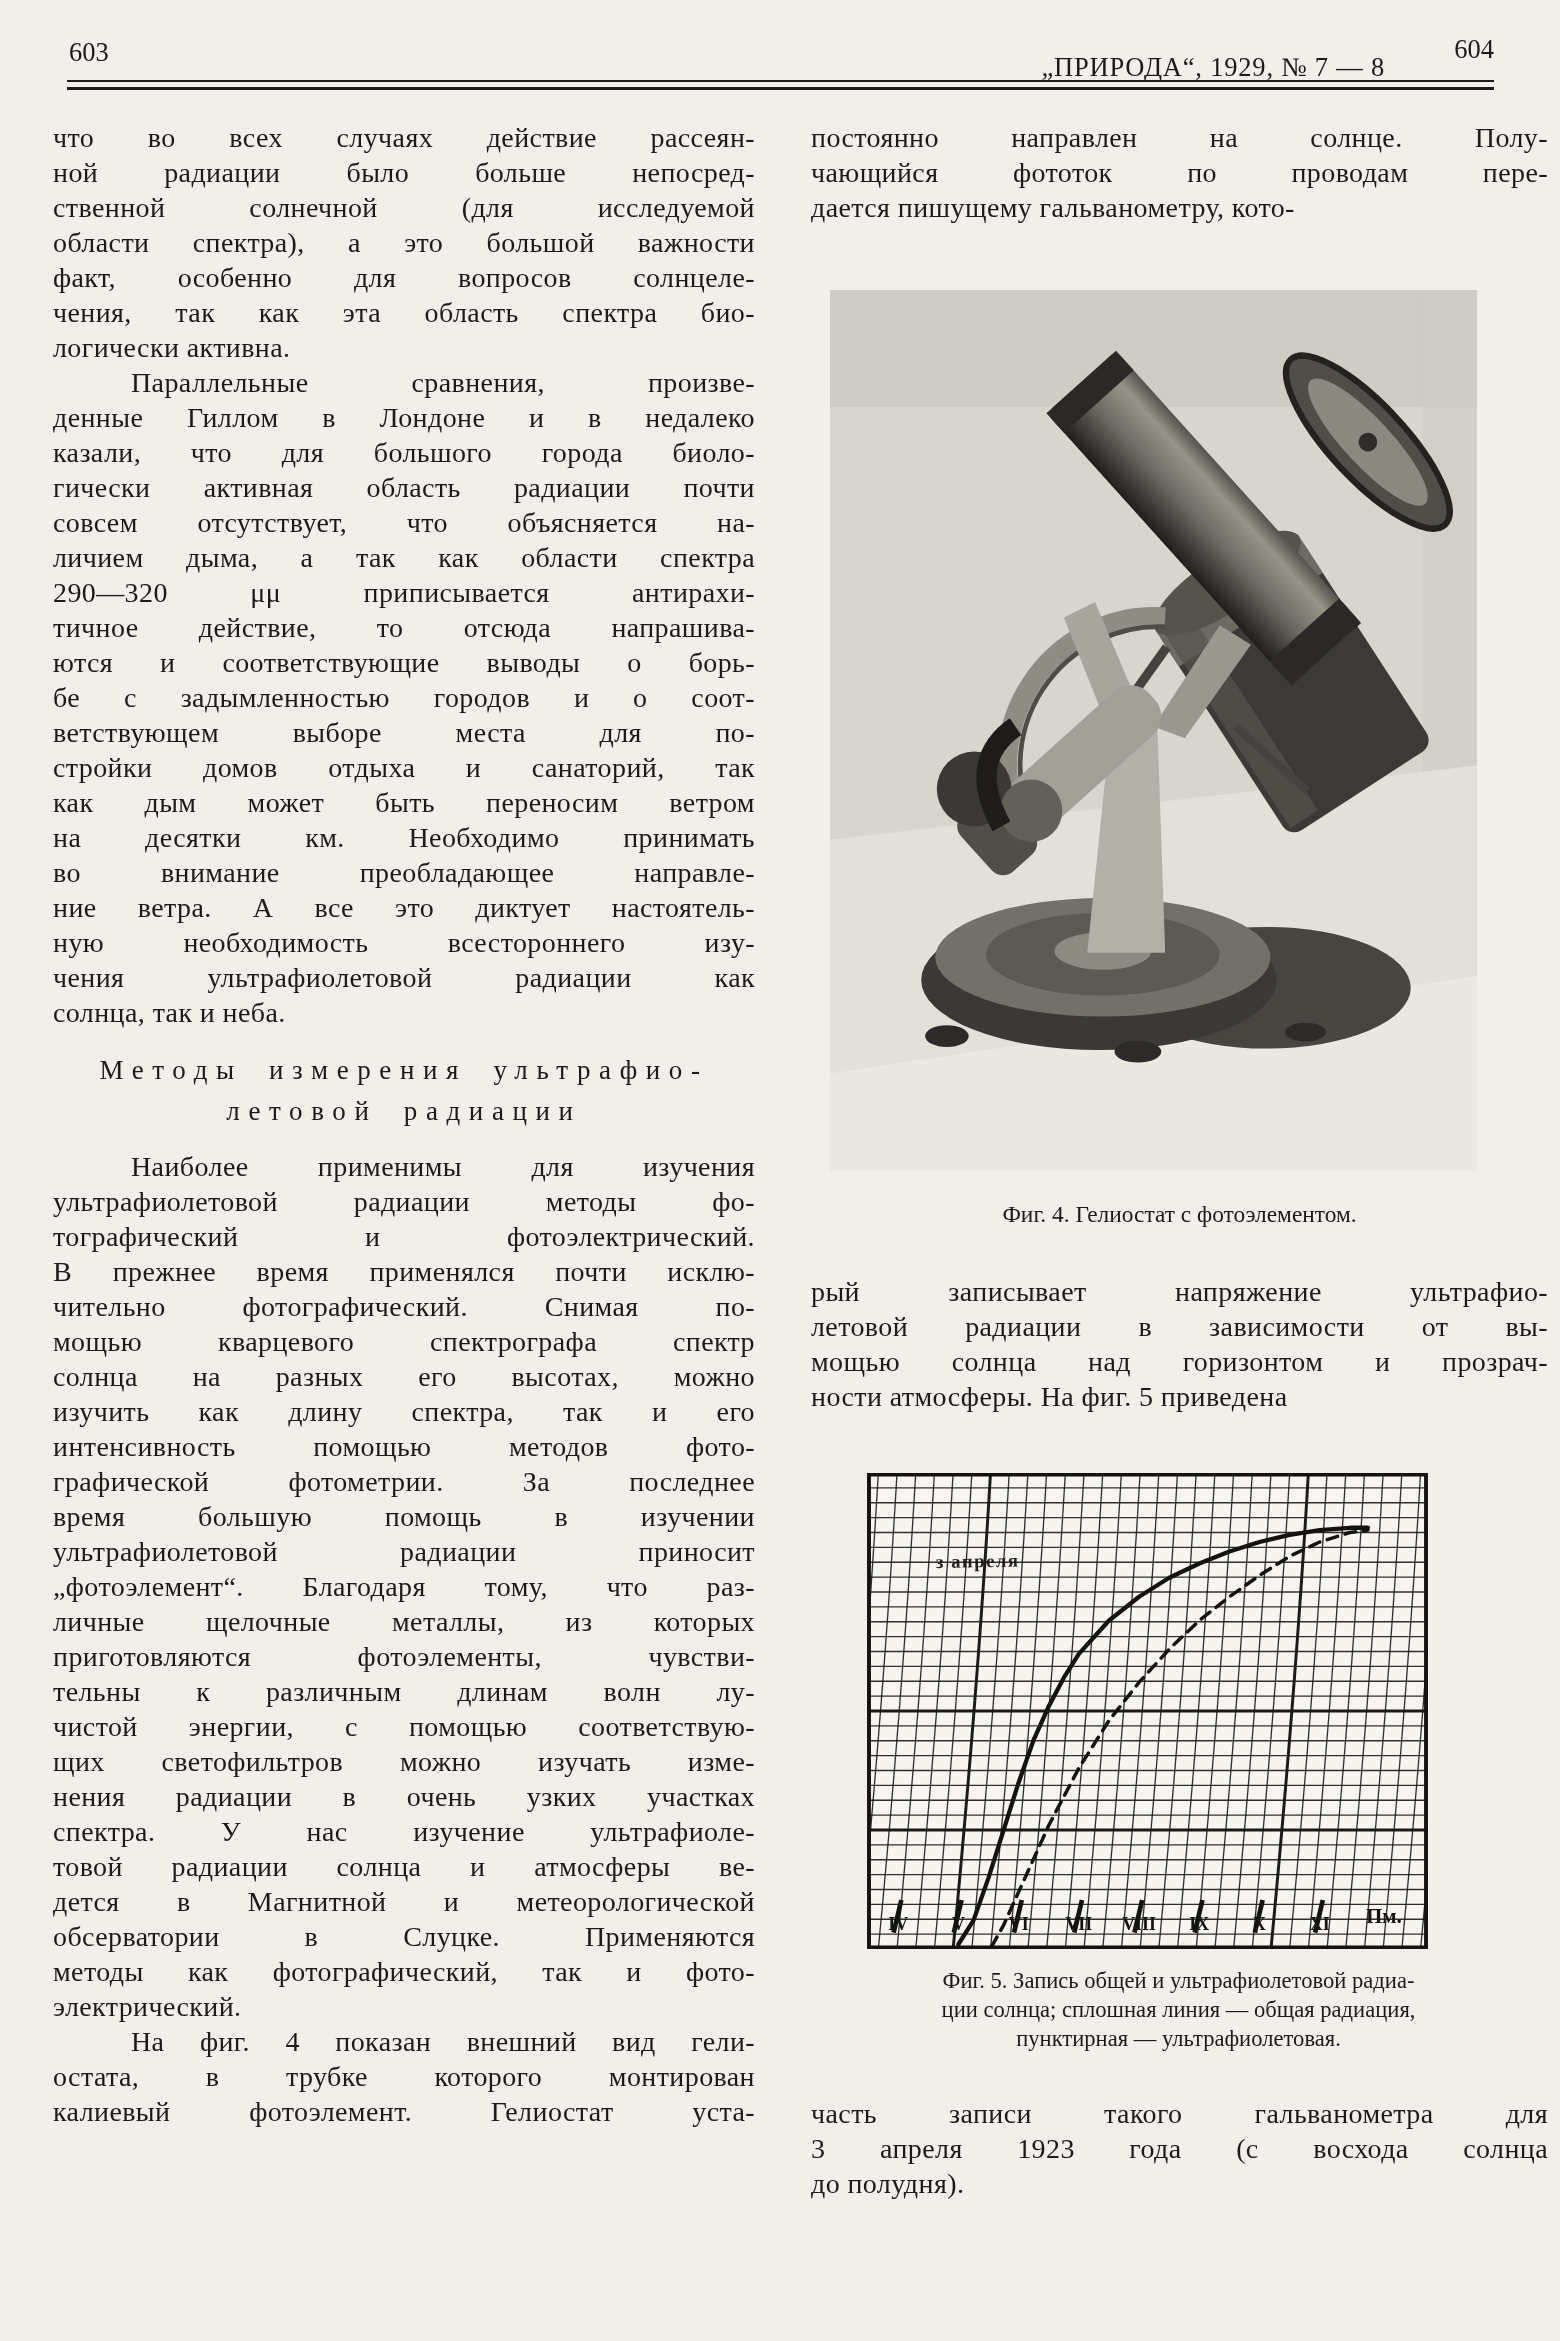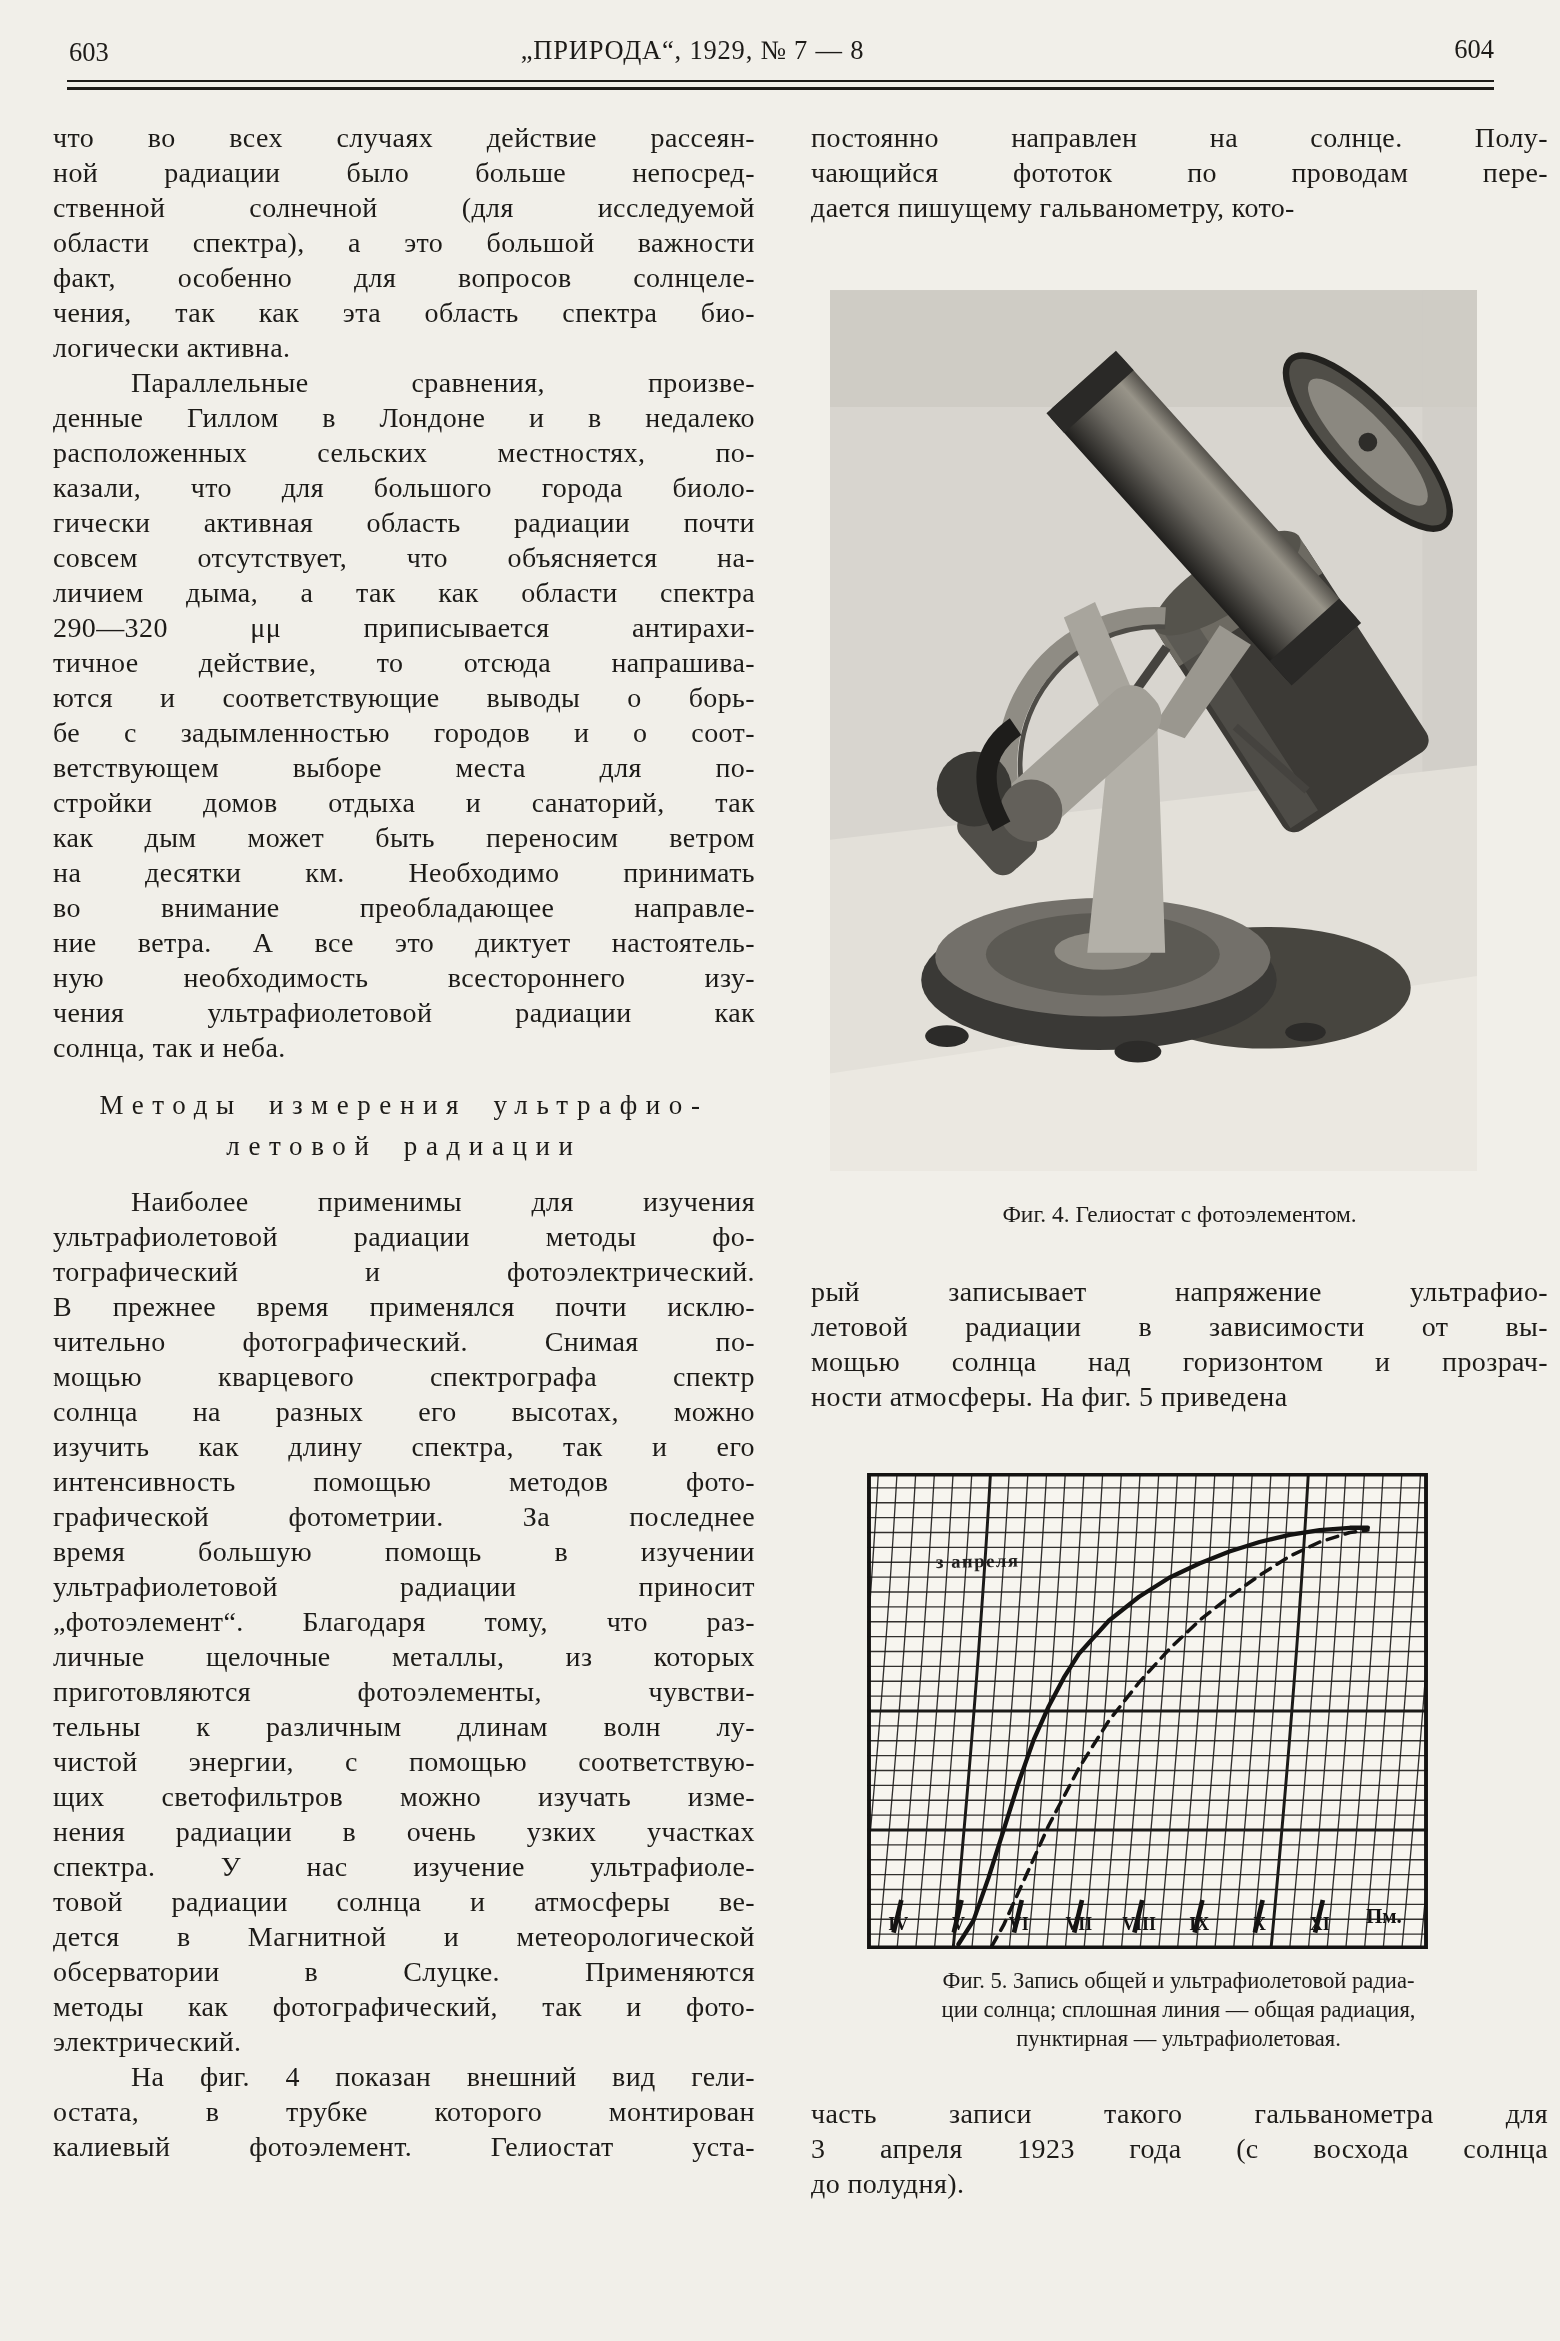--- a/index.html
+++ b/index.html
@@ -30,40 +30,39 @@
   .rule{position:absolute;left:67px;width:1427px;background:#1d1b18;}
   .cap{font-size:23.4px;text-align:center;line-height:30px;}
   .cap5 .tcap{font-size:22.6px;line-height:29px;text-align:center;}
   svg{display:block;}
 </style>
 </head>
 <body>
 
 <div class="abs" style="left:0;top:34px;width:1561px;height:44px;padding-left:44px;">
   <span class="abs pagenum" style="left:69px;top:3.1px;">603</span>
-  <span class="abs jtitle" style="left:0;top:1px;width:1385px;text-align:center;">„ПРИРОДА“, 1929, № 7 — 8</span>
+  <span class="abs jtitle" style="left:0;top:18px;width:1385px;text-align:right;">„ПРИРОДА“, 1929, № 7 — 8</span>
   <span class="abs pagenum" style="left:1427px;top:0;width:67px;text-align:right;">604</span>
 </div>
 <div class="rule" style="top:80px;height:2.3px;"></div>
 <div class="rule" style="top:87px;height:3.1px;"></div>
 
 <div class="abs col" style="left:53px;top:120px;">
   <div>
       <div class="tline">что во всех случаях действие рассеян-</div>
       <div class="tline">ной радиации было больше непосред-</div>
       <div class="tline">ственной солнечной (для исследуемой</div>
       <div class="tline">области спектра), а это большой важности</div>
       <div class="tline">факт, особенно для вопросов солнцеле-</div>
       <div class="tline">чения, так как эта область спектра био-</div>
       <div class="tline last">логически активна.</div>
     </div>
   <div>
       <div class="tline ind">Параллельные сравнения, произве-</div>
       <div class="tline">денные Гиллом в Лондоне и в недалеко</div>
-      <div class="tline">расположенных сельских местностях, по-</div>
       <div class="tline">казали, что для большого города биоло-</div>
       <div class="tline">гически активная область радиации почти</div>
       <div class="tline">совсем отсутствует, что объясняется на-</div>
       <div class="tline">личием дыма, а так как области спектра</div>
       <div class="tline">290—320 μμ приписывается антирахи-</div>
       <div class="tline">тичное действие, то отсюда напрашива-</div>
       <div class="tline">ются и соответствующие выводы о борь-</div>
       <div class="tline">бе с задымленностью городов и о соот-</div>
       <div class="tline">ветствующем выборе места для по-</div>
       <div class="tline">стройки домов отдыха и санаторий, так</div>

